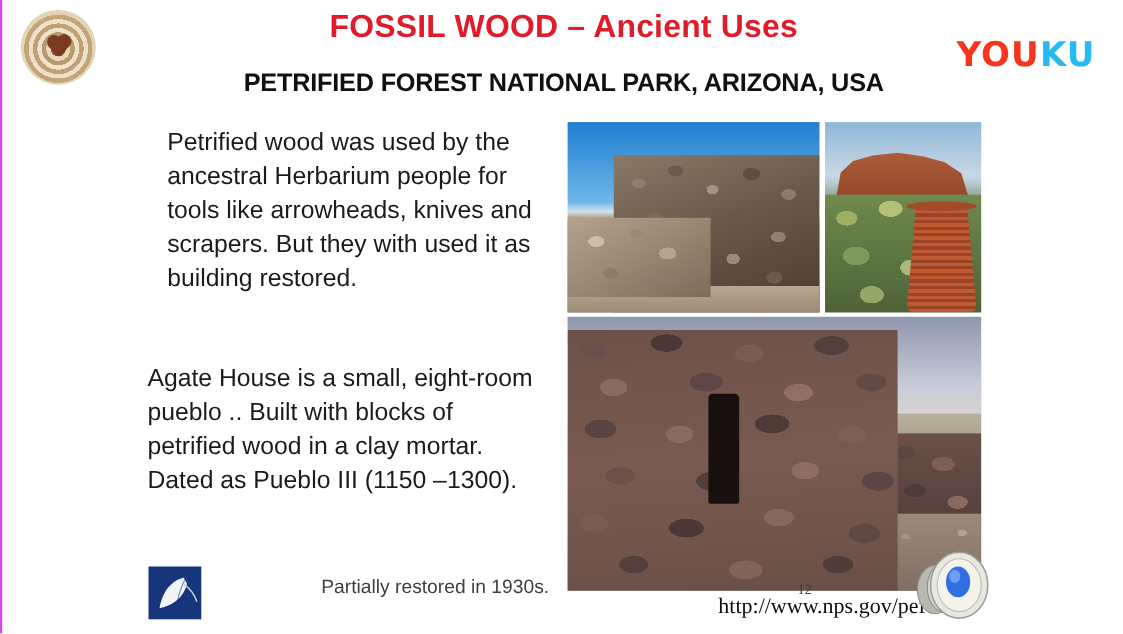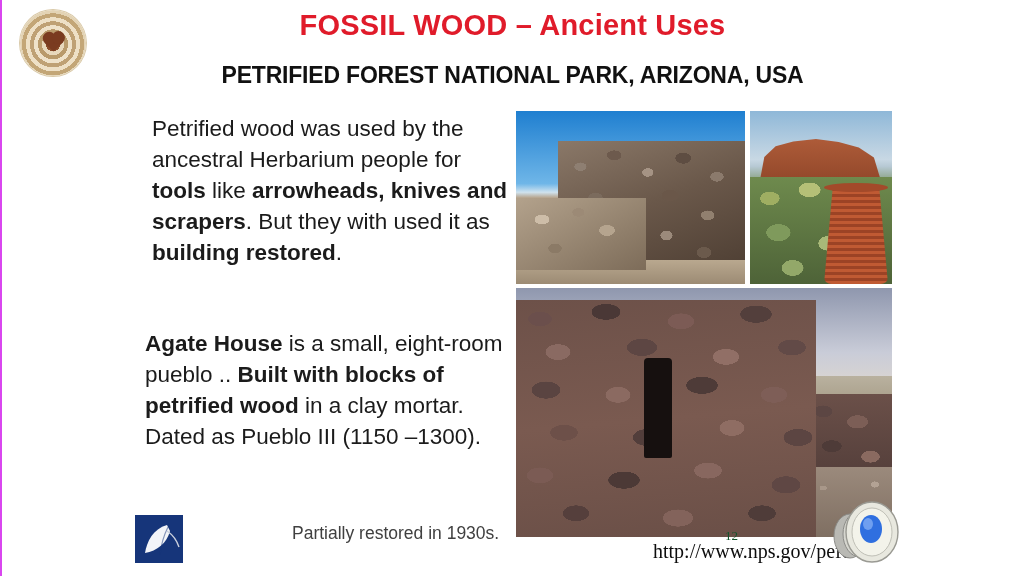--- a/index.html
+++ b/index.html
@@ -104,22 +104,22 @@
   #youku .ku  { color: #27b9f3; }
 
   
   .bodytext {
     position: absolute;
     color: #1b1b1b;
     font-size: 22.5px;
     line-height: 31px;
   }
   #para1 { left: 150px; top: 113px; width: 360px; }
-  #para2 { left: 143px; top: 328px; width: 360px; }
-  .bodytext b { font-weight: bold; }
+  #para2 { left: 132px; top: 328px; width: 360px; }
+  .bodytext b { font-weight: normal; }
 
   
   #caption {
     position: absolute;
     left: 290px;
     top: 523px;
     color: #404040;
     font-size: 17.5px;
     white-space: nowrap;
   }
@@ -333,20 +333,23 @@
 
 <div id="slide">
 
   <div id="ring-logo">
     <div class="heart"></div>
   </div>
 
   <div id="title">FOSSIL WOOD – Ancient Uses</div>
   <div id="subtitle">PETRIFIED FOREST NATIONAL PARK, ARIZONA, USA</div>
 
+  <div id="youku">
+    <span class="you">YOU</span><span class="ku">KU</span>
+  </div>
 
   <div class="bodytext" id="para1"><span>Petrified wood was used by the ancestral Herbarium people for </span><b>tools</b><span> like </span><b>arrowheads, knives and scrapers</b><span>.  But they with used it as </span><b>building restored</b><span>.</span></div>
   <div class="bodytext" id="para2"><b>Agate House</b><span> is a small, eight-room pueblo .. </span><b>Built with blocks of petrified wood</b><span> in a clay mortar. Dated as Pueblo III (1150 –1300).</span></div>
 
   <div id="caption">Partially restored in 1930s.</div>
 
   <div id="herb-logo">
     <div class="sq"></div>
     <svg width="44" height="44" viewBox="0 0 44 44">
       <path d="M30 8 C16 12 10 24 8 36 C20 34 30 26 33 14 Z" fill="#ffffff" opacity="0.95"></path>

